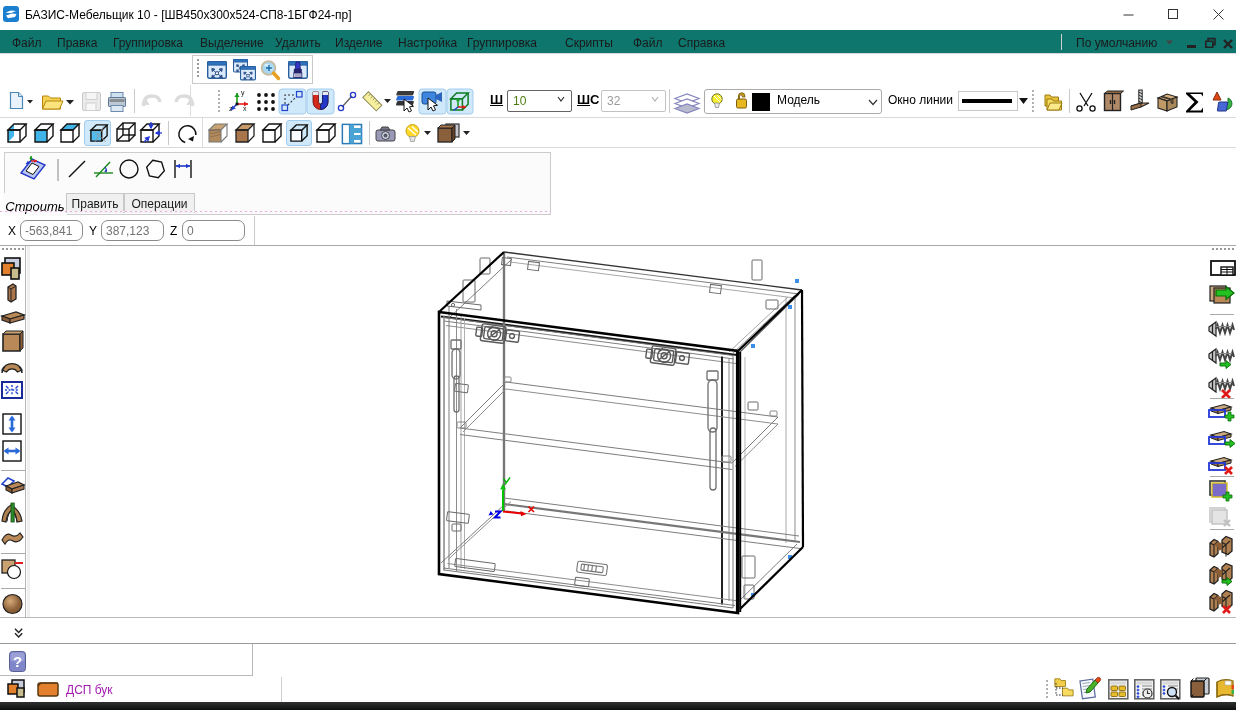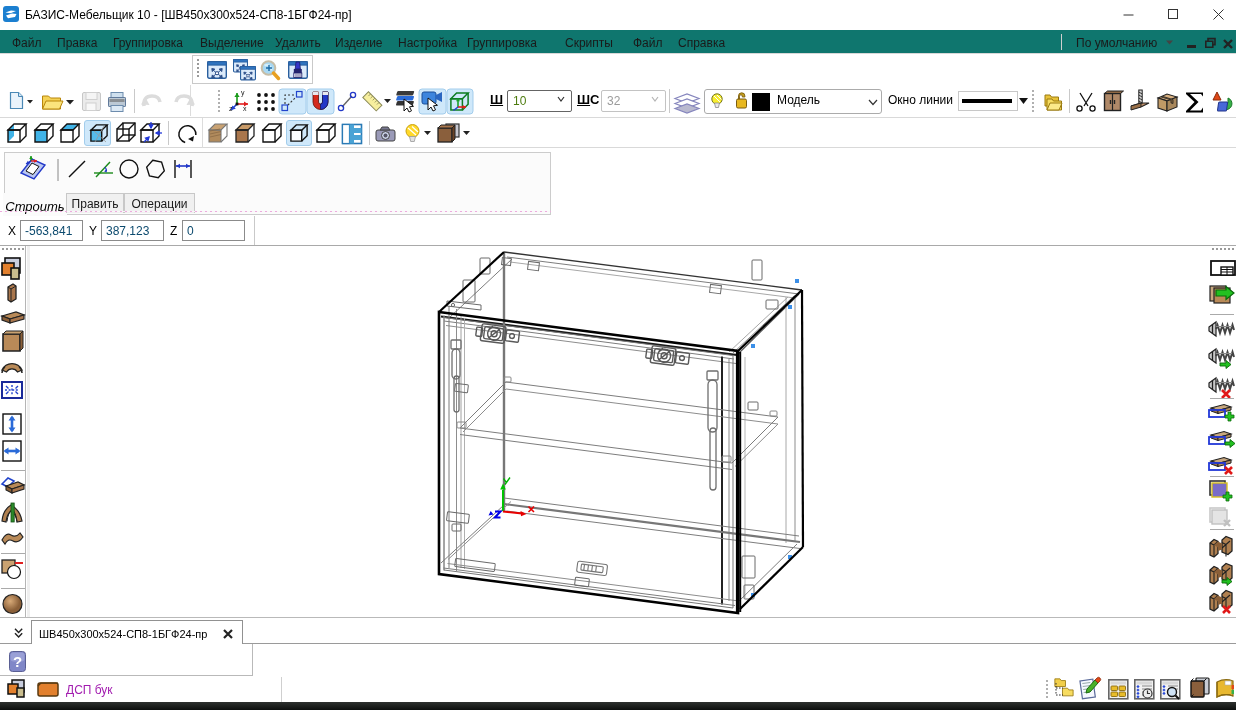--- a/index.html
+++ b/index.html
@@ -22,21 +22,21 @@
 .combo{position:absolute;background:#fff;border:1px solid #646464;border-radius:2px;font-size:12px;color:#4d7c0f;}
 .combo .tx{position:absolute;left:5px;top:3px;}
 .combo .ch{position:absolute;right:6px;top:4px;width:8px;height:8px;}
 .lbl{position:absolute;font-size:13px;color:#000;}
 
 #panel{position:absolute;left:4px;top:152px;width:547px;height:63px;background:#fbfbfb;border:1px solid #cccccc;}
 .tab{position:absolute;top:40px;height:20px;background:#f0f0f0;border:1px solid #c8c8c8;border-bottom:none;font-size:12px;color:#1a1a1a;text-align:center;padding-top:3px;}
 #tab-active{position:absolute;left:-2px;top:40px;width:64px;height:23px;background:#fbfbfb;font-size:13px;color:#000;text-align:center;padding-top:6px;font-style:italic;}
 
 #coordbar{position:absolute;left:0;top:216px;width:1236px;height:30px;background:#fff;border-bottom:1px solid #a9a9a9;}
-.cbox{position:absolute;top:4px;width:63px;height:21px;background:#fff;border:1px solid #8b8b8b;border-radius:0;font-size:12px;color:#0c4a6e;padding:3px 0 0 4px;}
+.cbox{position:absolute;top:4px;width:63px;height:21px;background:#fff;border:1px solid #8b8b8b;border-radius:7px;font-size:12px;color:#737373;padding:3px 0 0 4px;}
 .clbl{position:absolute;top:8px;font-size:12px;color:#000;}
 
 #main{position:absolute;left:0;top:246px;width:1236px;height:371px;background:#fff;}
 #leftcol{position:absolute;left:0;top:0;width:26px;height:371px;background:#fff;border-right:1px solid #b5b5b5;}
 #leftgutter{position:absolute;left:27px;top:0;width:3px;height:371px;background:#efefef;}
 
 #tabrow{position:absolute;left:0;top:617px;width:1236px;height:27px;background:#fff;border-top:1px solid #b9b9b9;border-bottom:1px solid #9a9a9a;}
 #doctab{position:absolute;left:31px;top:2px;width:212px;height:25px;background:#fff;border:1px solid #919191;border-bottom:none;font-size:11px;color:#000;}
 #qrow{position:absolute;left:0;top:644px;width:253px;height:32px;background:#fff;border-right:1px solid #b9b9b9;border-bottom:1px solid #b9b9b9;}
 #statusbar{position:absolute;left:0;top:676px;width:1236px;height:26px;background:#fff;}
@@ -831,26 +831,20 @@
             <path d="M488.5 515.5 l5-1 l-2.8-3.6 z" fill="#0000e8"></path>
           </g>
         </g>
       </svg>
 </div>
 
 <div id="tabrow">
   <svg class="abs" style="left:11px;top:9px" width="14" height="14">
     <path d="M2 2 L6 6 L2 10 M7 2 L11 6 L7 10" fill="none" stroke="#222" stroke-width="1.6" transform="rotate(90 6.5 6.5) scale(0.9)"></path>
   </svg>
-  <div id="doctab">
-        <span class="abs" style="left:7px;top:7px">ШВ450х300х524-СП8-1БГФ24-пр</span>
-    <svg class="abs" style="left:190px;top:7px" width="12" height="12">
-          <path d="M2 2 L10 10 M10 2 L2 10" stroke="#222" stroke-width="2.2"></path>
-        </svg>
-  </div>
 </div>
 <div id="qrow">
   <svg class="abs" style="left:9px;top:7px" width="17" height="21">
     <rect x="0.5" y="0.5" width="16" height="20" rx="3" fill="#8087c8" stroke="#5a5f94"></rect>
     <rect x="1.5" y="1.5" width="14" height="9" rx="3" fill="#9aa0d6"></rect>
     <text x="8.5" y="16" text-anchor="middle" font-size="15" font-weight="bold" fill="#fff" font-family="Liberation Sans">?</text>
   </svg>
 </div>
 <div id="statusbar">
   <svg id="stic" class="abs" style="left:0;top:0" width="1236" height="26">

